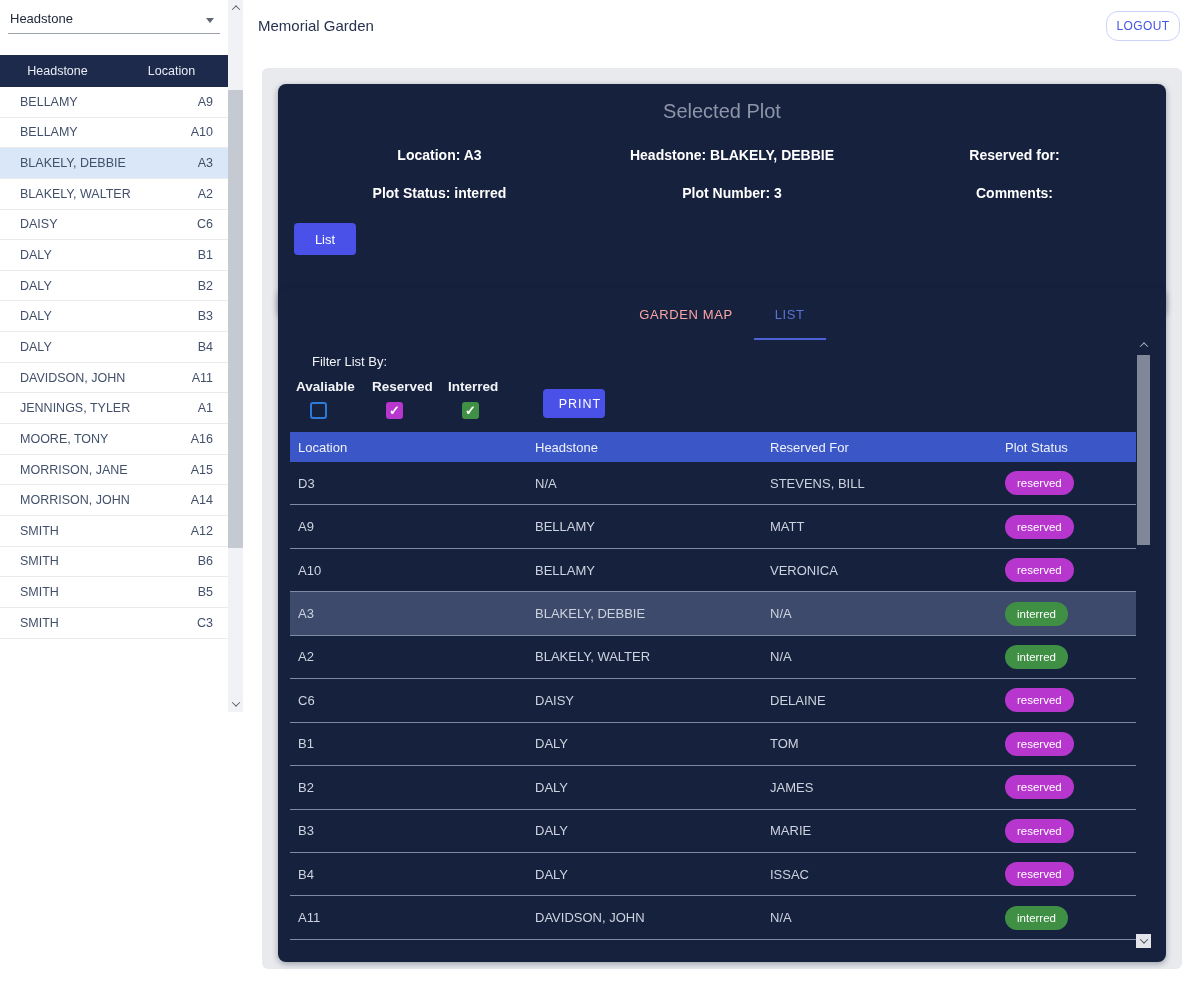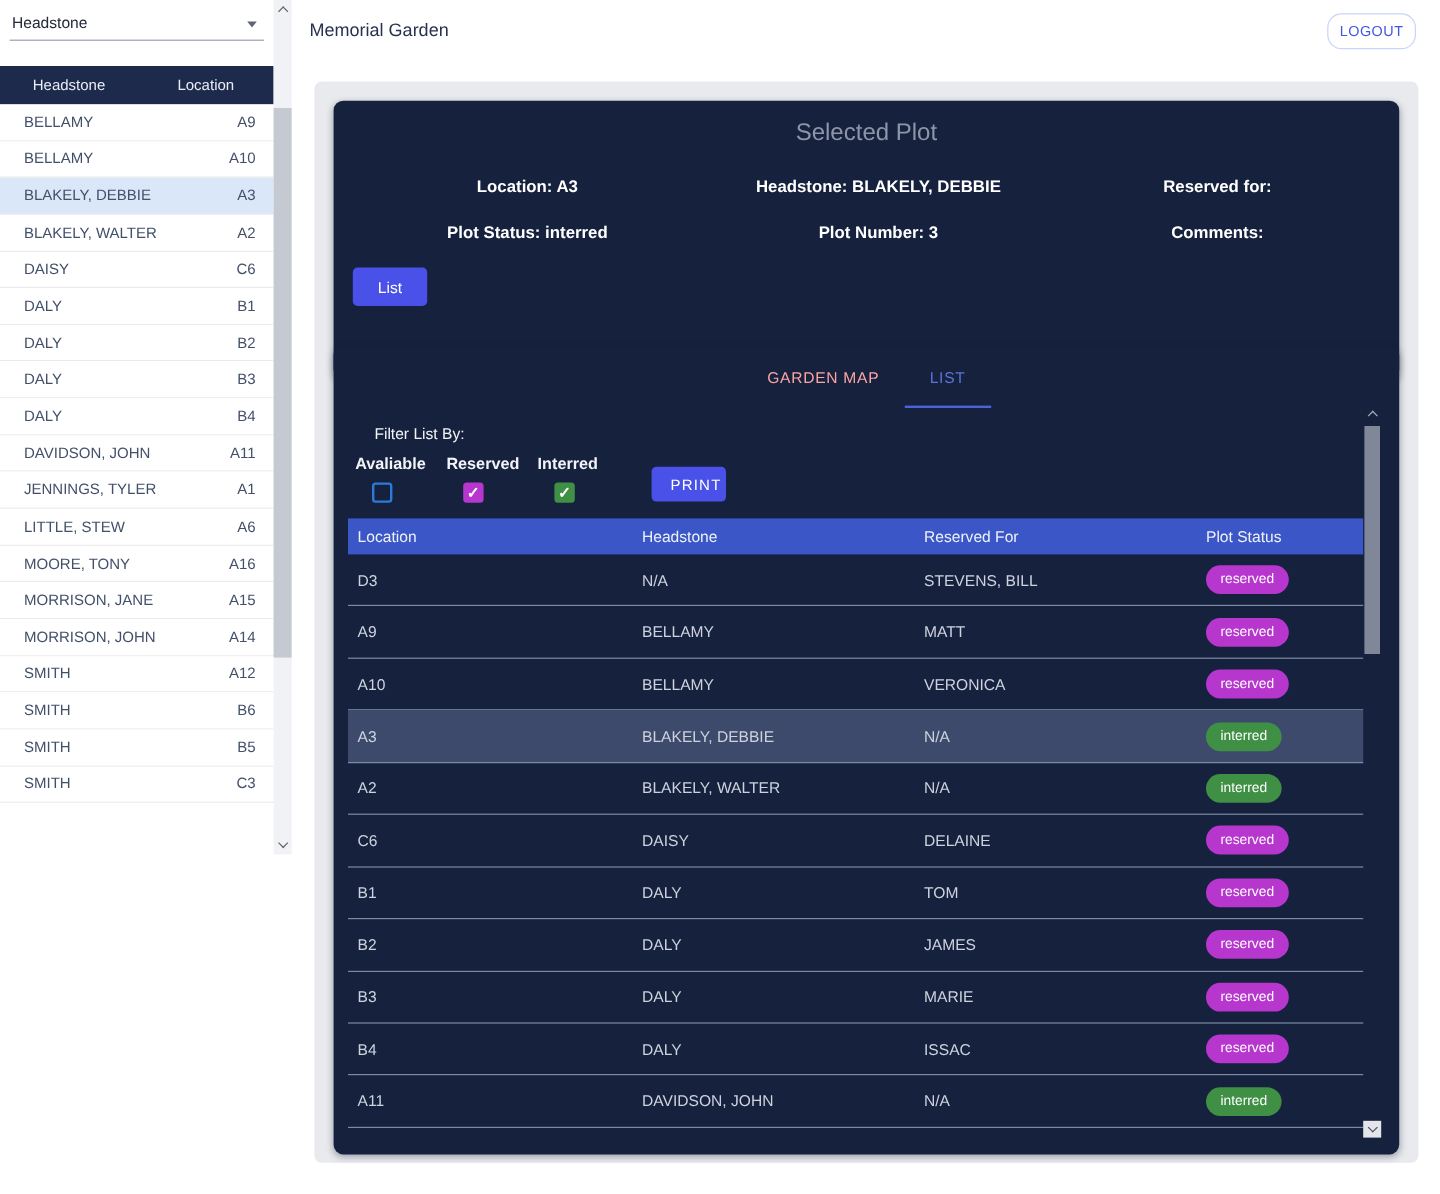--- a/index.html
+++ b/index.html
@@ -117,24 +117,20 @@
   </div>
       <div class="sb-row">
     <span>DAVIDSON, JOHN</span>
     <span>A11</span>
   </div>
       <div class="sb-row">
     <span>JENNINGS, TYLER</span>
     <span>A1</span>
   </div>
       <div class="sb-row">
-    <span>LITTLE, STEW</span>
-    <span>A6</span>
-  </div>
-      <div class="sb-row">
     <span>MOORE, TONY</span>
     <span>A16</span>
   </div>
       <div class="sb-row">
     <span>MORRISON, JANE</span>
     <span>A15</span>
   </div>
       <div class="sb-row">
     <span>MORRISON, JOHN</span>
     <span>A14</span>

